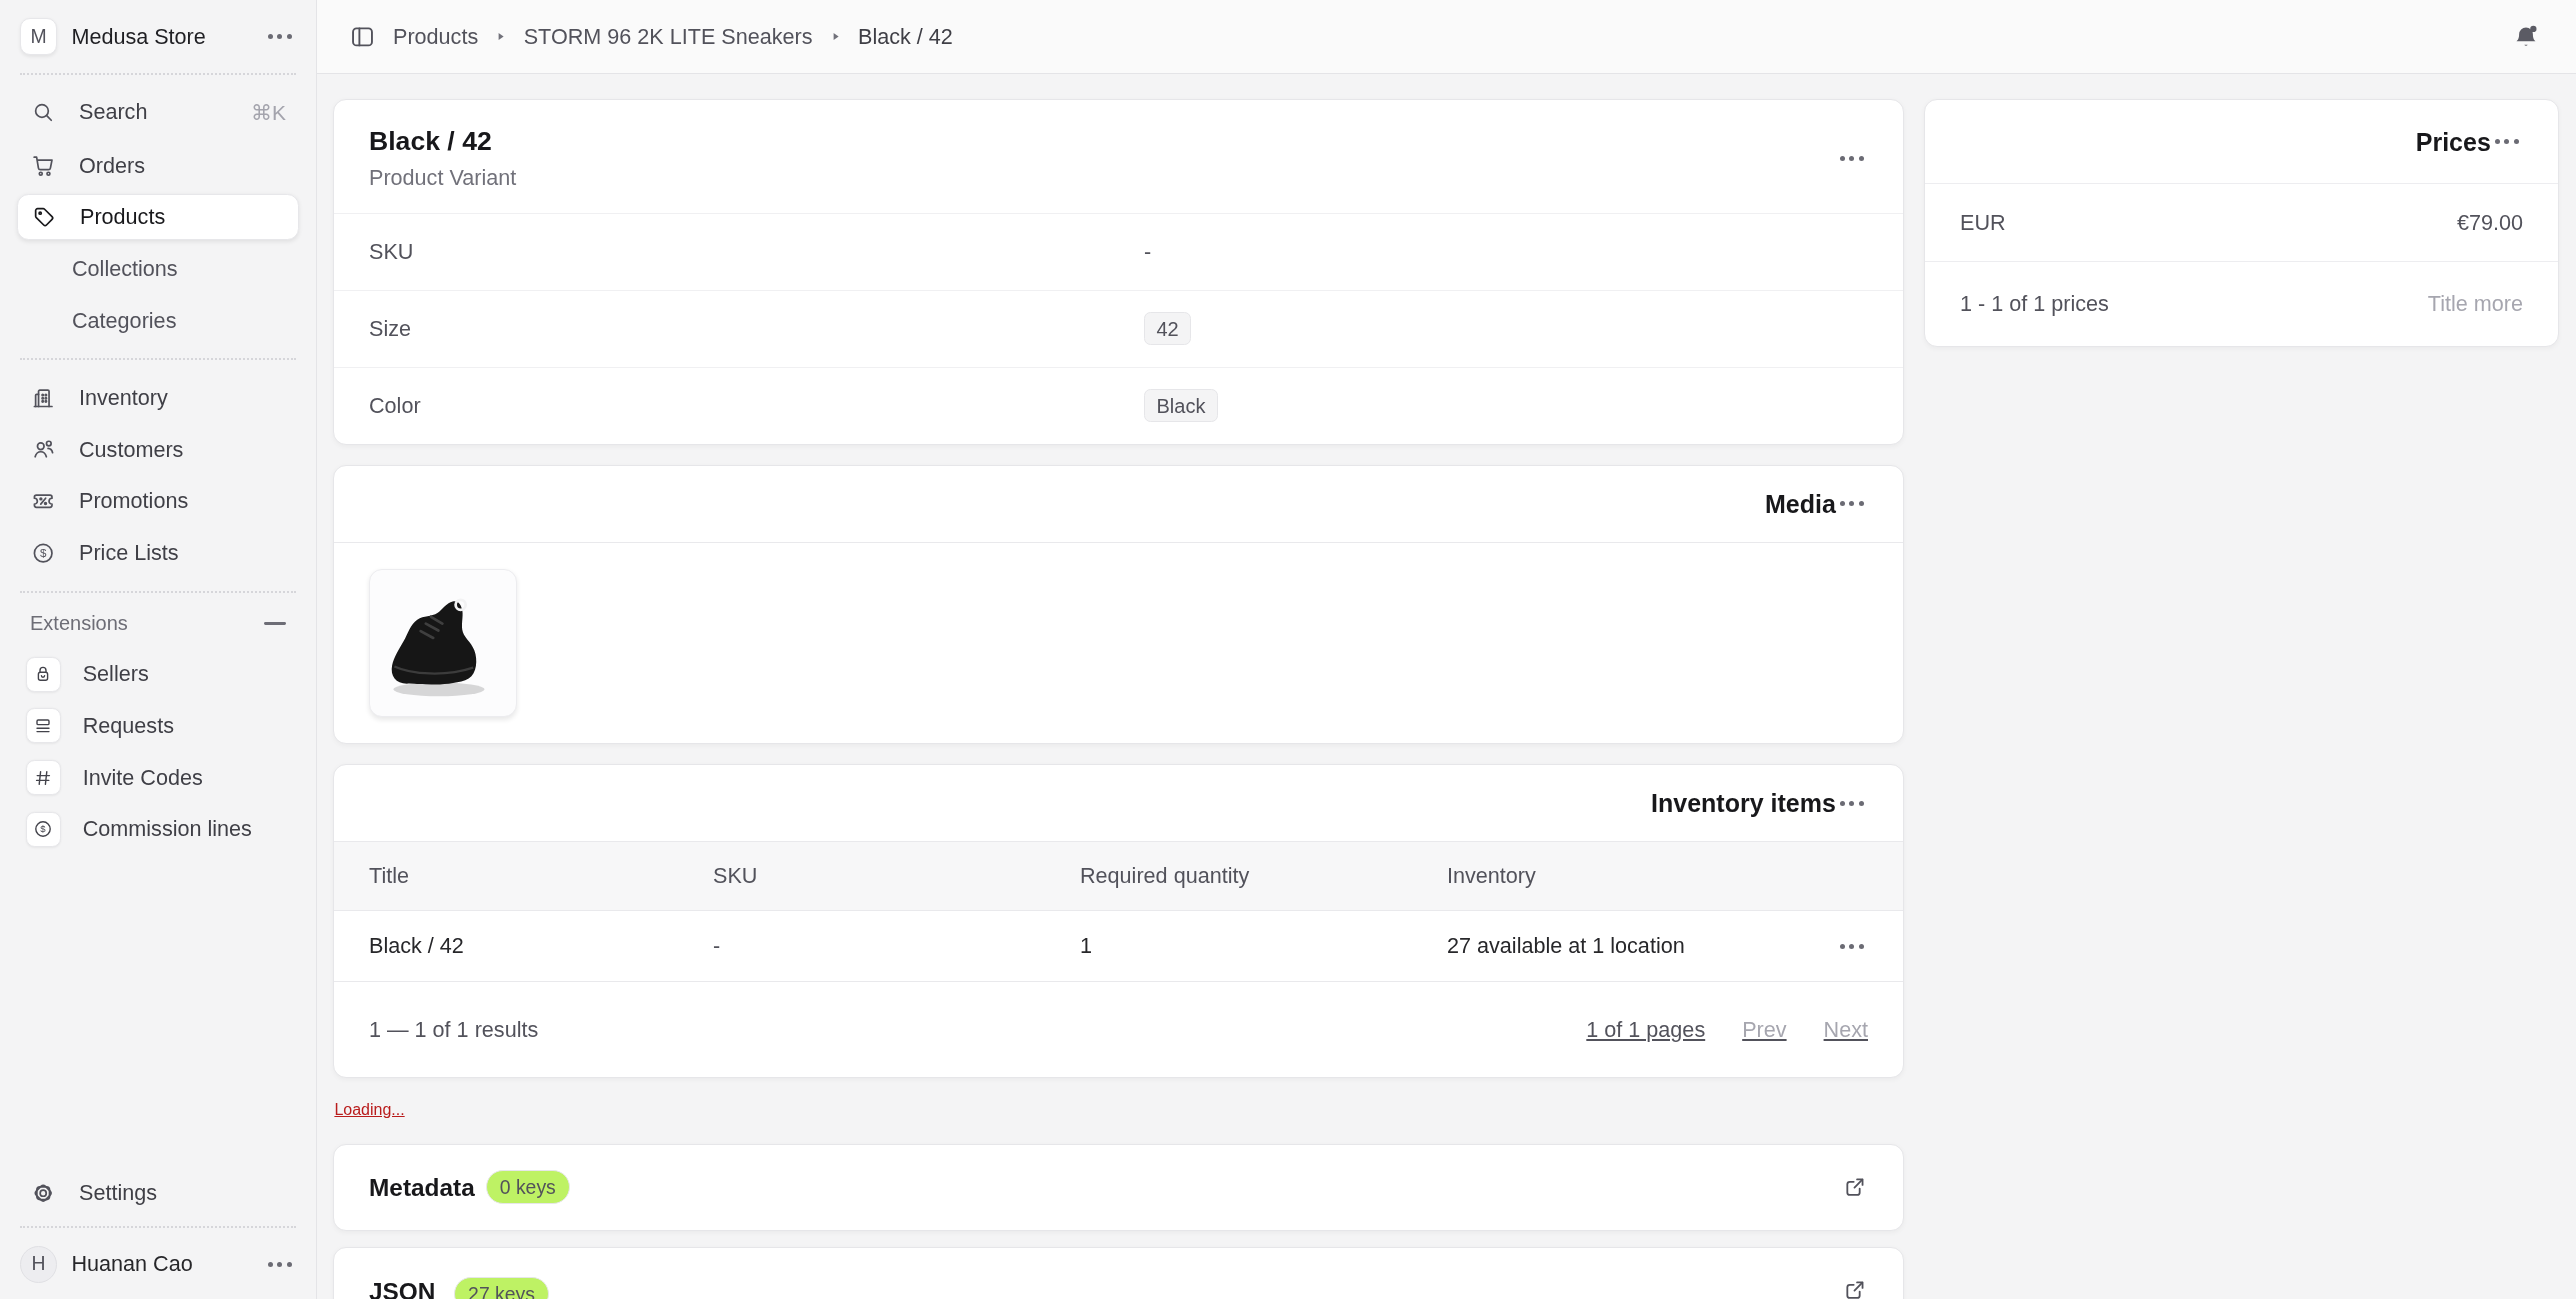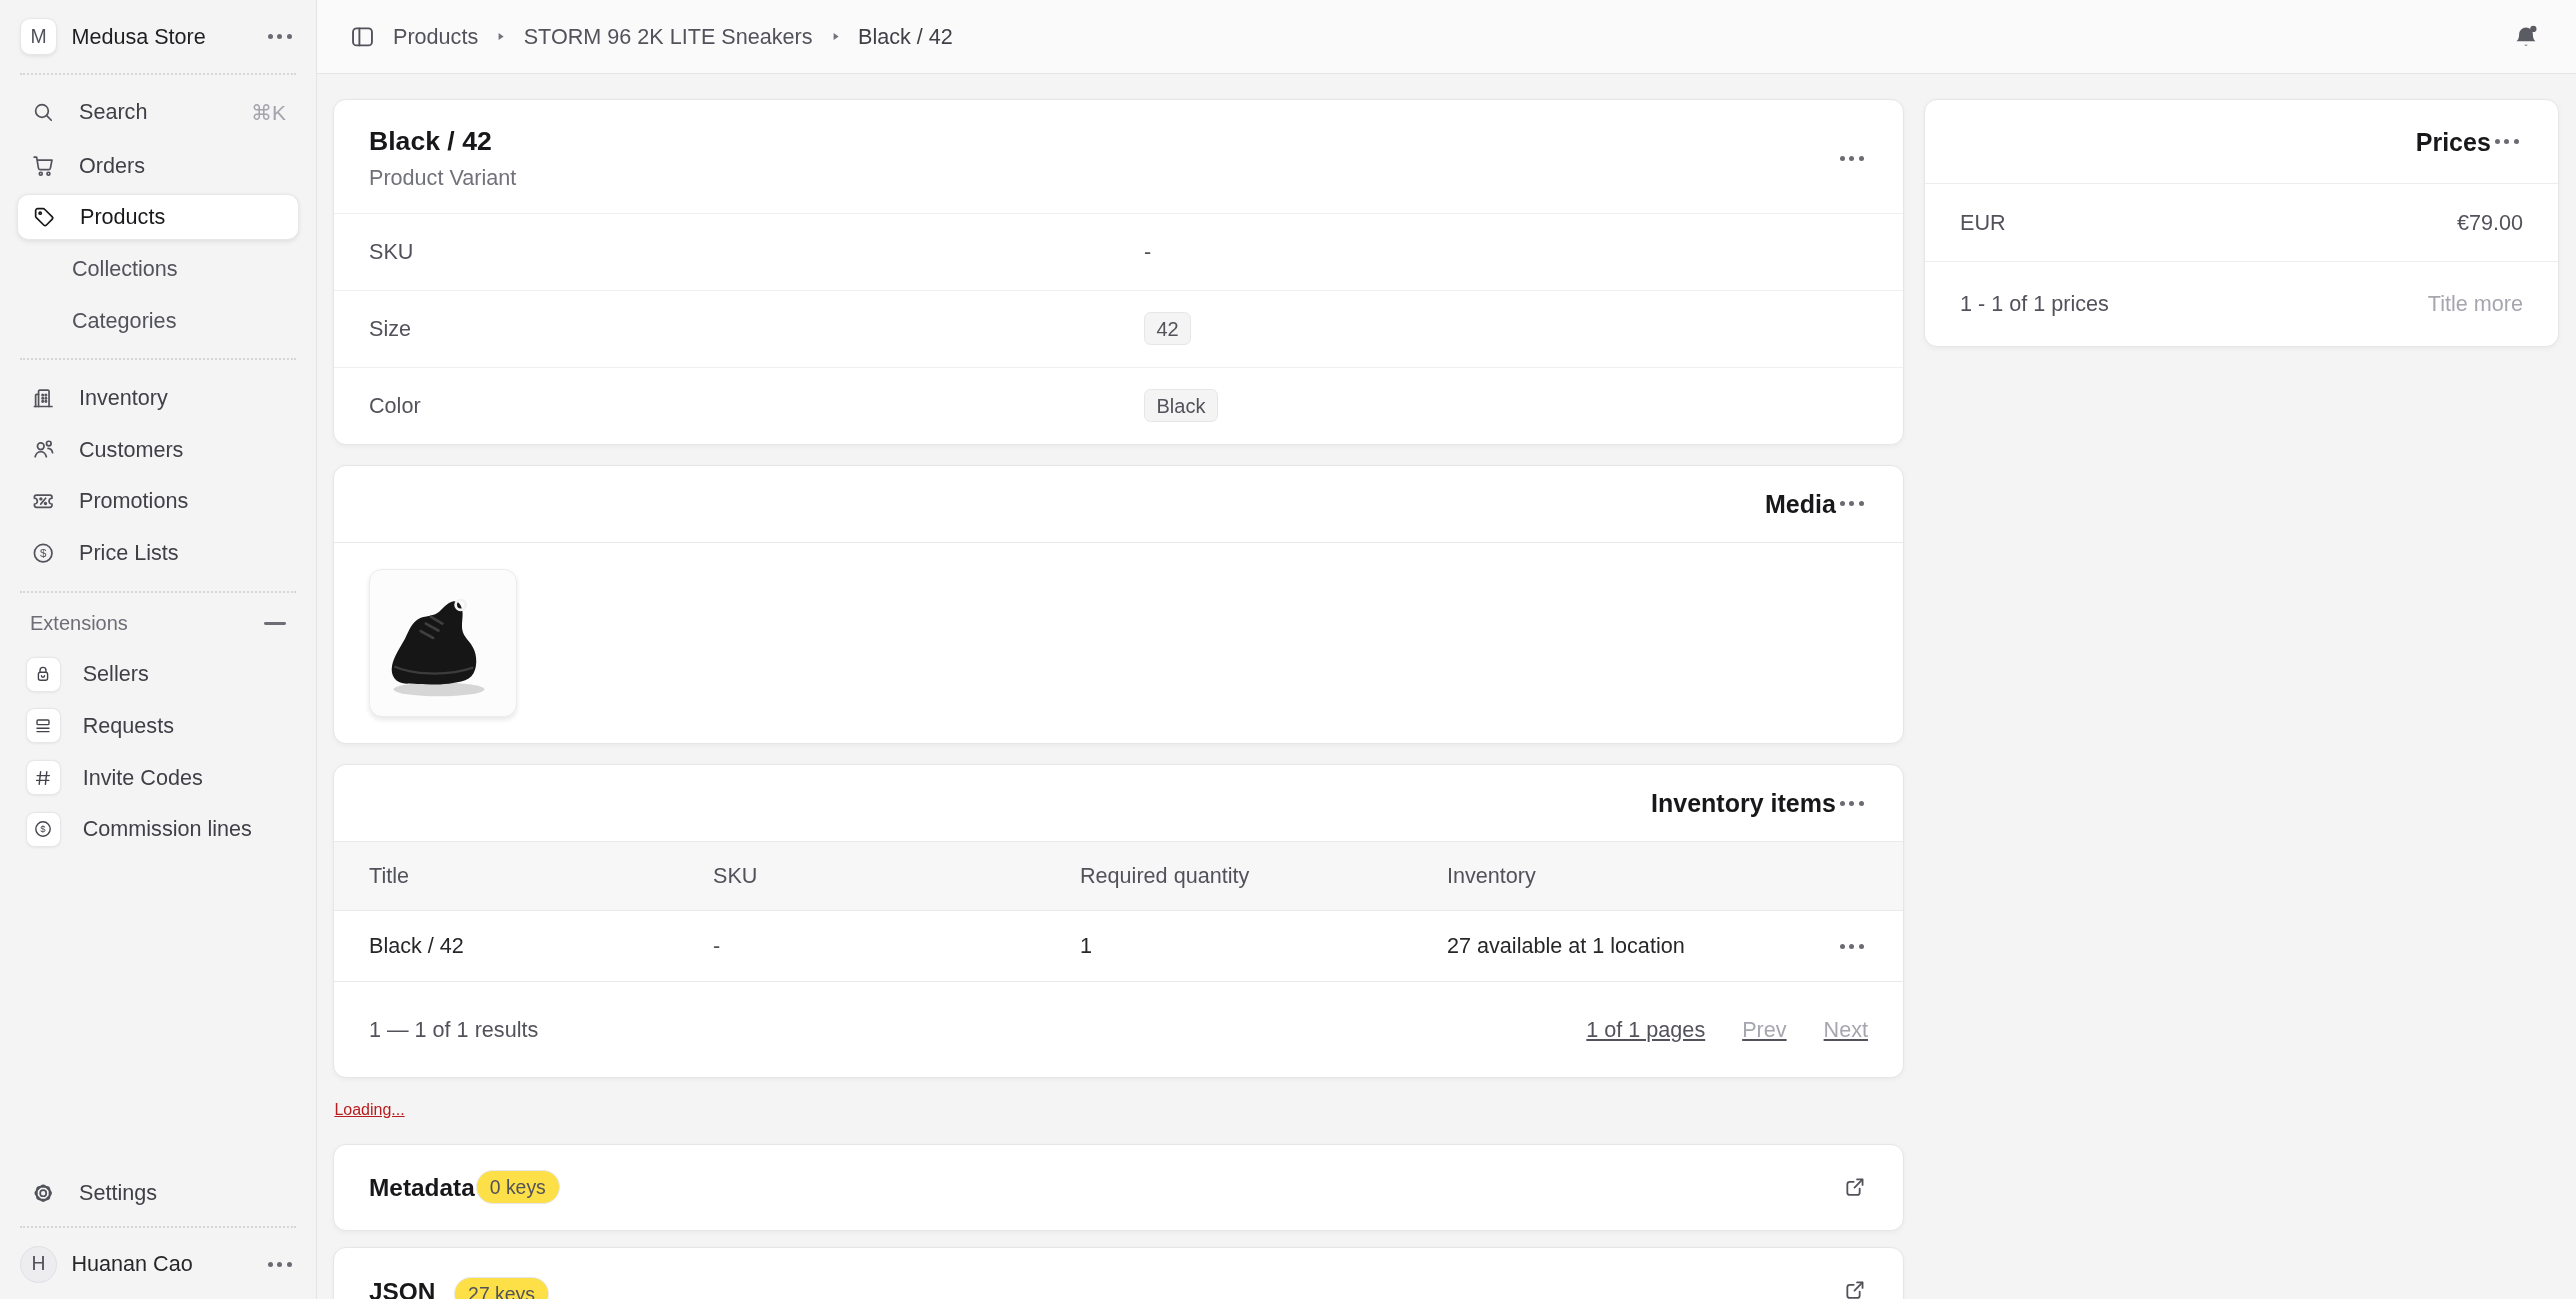--- a/index.html
+++ b/index.html
@@ -73,23 +73,23 @@
   .thead{height:70px;background:#f7f7f8;border-top:1.4px solid #e9e9ec;border-bottom:1.4px solid #e9e9ec;color:#52525b;}
   .trow{height:70px;color:#27272a;cursor:pointer;}
   .trow .muted{color:#52525b;}
   .tpage{height:96px;display:flex;align-items:center;padding:0 35px;border-top:1.4px solid #e9e9ec;color:#52525b;}
   .tpage .right{margin-left:auto;display:flex;align-items:center;gap:37px;text-decoration:underline;}
   .pgbtn{color:#a6a6af;cursor:default;}
 
   .loading{margin:21.6px 1.4px 0 1.4px;color:#b91c1c;font-size:16px;height:29px;text-decoration:underline;}
 
   
-  .meta-card{margin-top:15px;height:87px;display:flex;align-items:center;gap:1px;padding:0 35px;}
+  .meta-card{margin-top:15px;height:87px;display:flex;align-items:center;gap:11px;padding:0 35px;}
   .meta-title{font-size:24.4px;font-weight:600;color:#18181b;}
-  .pill{background:#fde047;border:1.4px solid #e6e6e9;border-radius:718px;padding:4.3px 13px;font-size:19.4px;color:#52525b;}
+  .pill{background:#bef264;border:1.4px solid #e6e6e9;border-radius:718px;padding:4.3px 13px;font-size:19.4px;color:#52525b;}
   .ext-link{margin-left:auto;color:#52525b;cursor:pointer;}
   .json-card{margin-top:16.5px;height:115px;display:flex;align-items:center;gap:18.7px;padding:0 35px;align-items:flex-start;padding-top:29px;}
 
   
   .pc-header{height:83px;display:flex;align-items:center;padding:0 35px;}
   .pc-row{height:78px;display:flex;align-items:center;justify-content:space-between;padding:0 35px;border-top:1.4px solid #ededf0;color:#52525b;}
   .pc-footer{height:85px;display:flex;align-items:center;justify-content:space-between;padding:16px 35px;border-top:1.4px solid #ededf0;color:#52525b;}
   .showmore{color:#a6a6af;cursor:pointer;}
 </style>
 </head>

